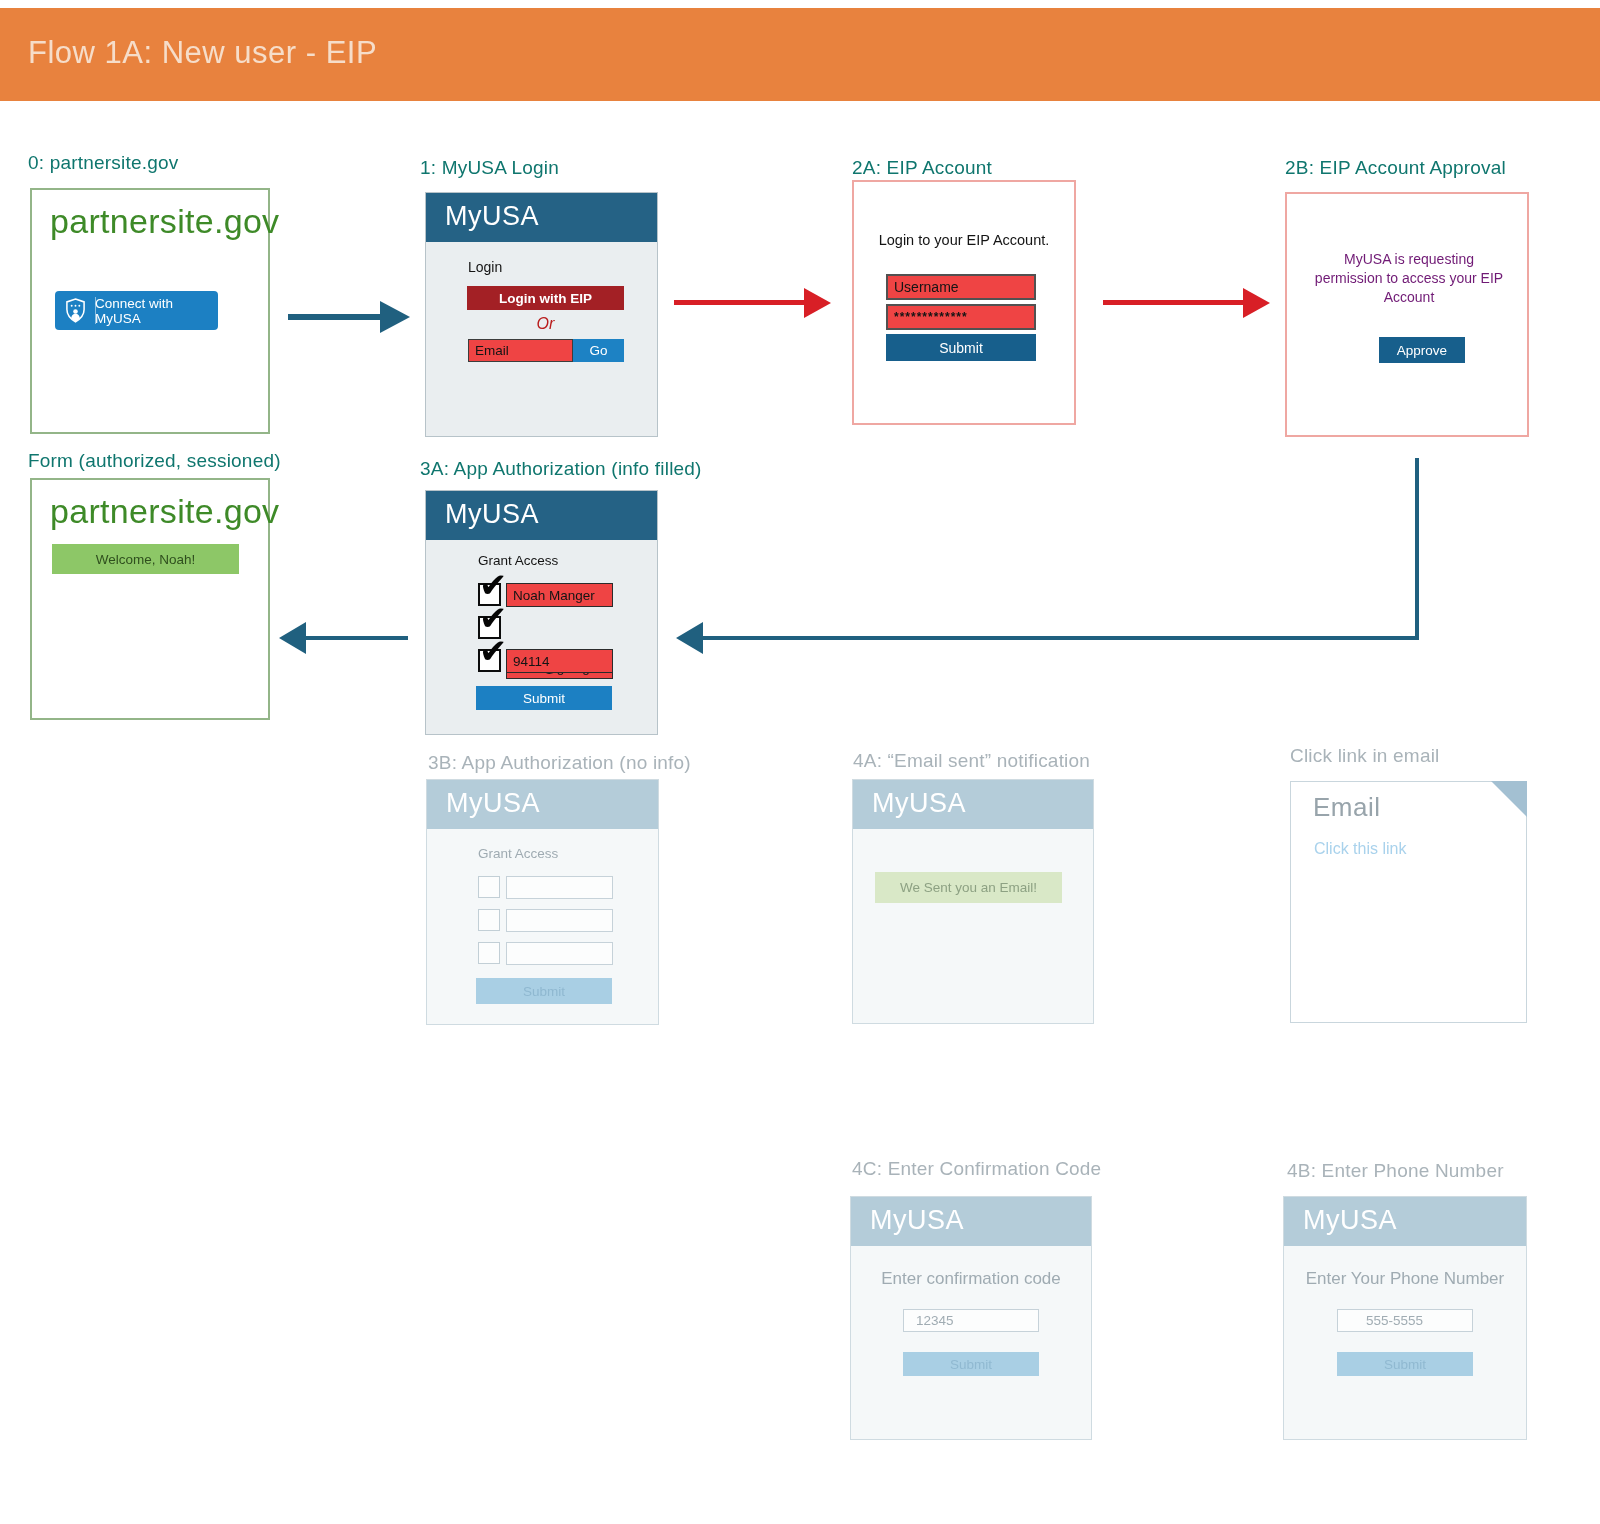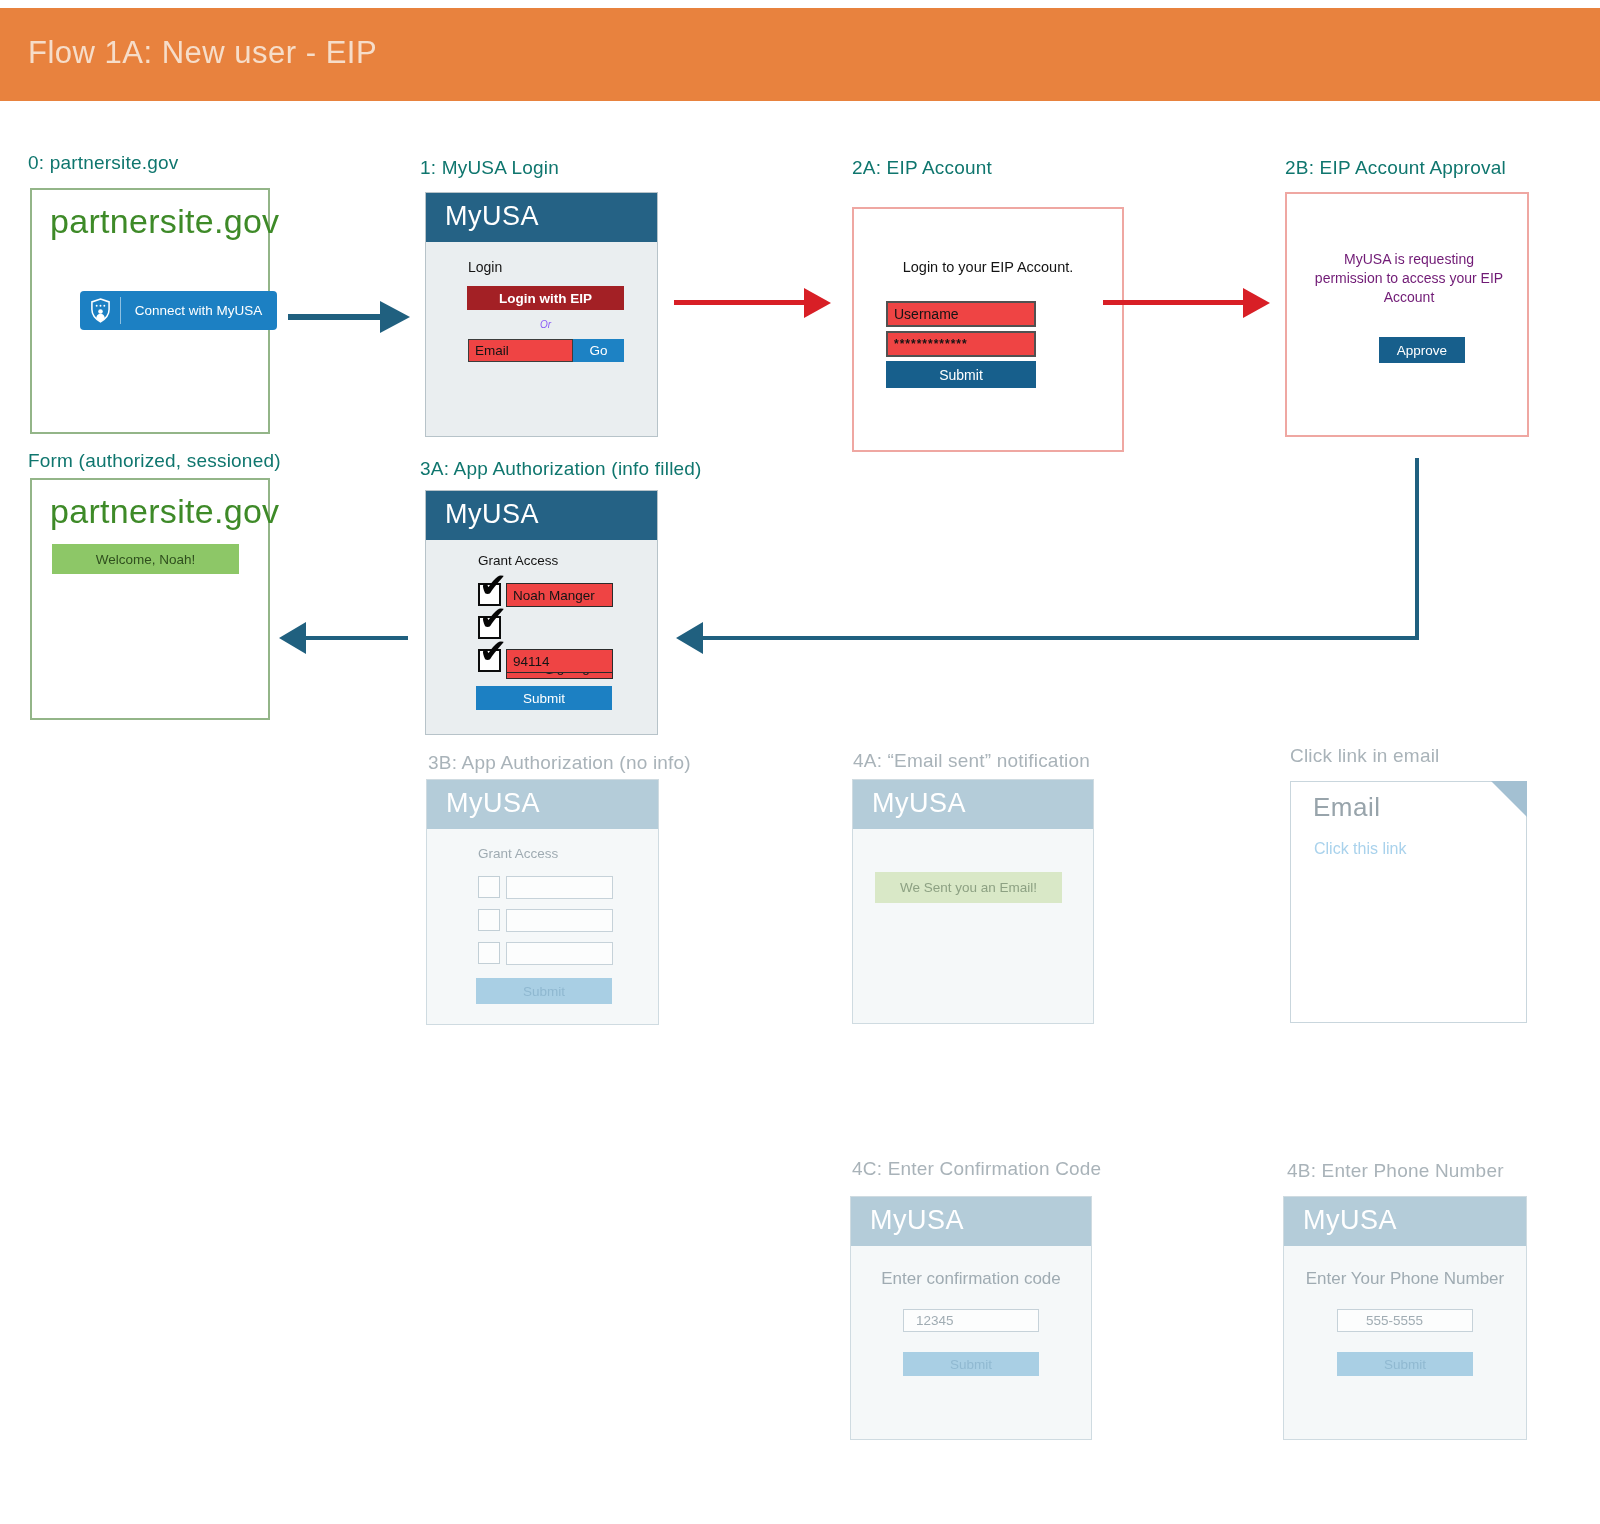--- a/index.html
+++ b/index.html
@@ -37,21 +37,21 @@
 
 <div class="canvas">
 
   <div class="banner">
     <div class="title">Flow 1A: New user - EIP</div>
   </div>
 
   <div class="lbl" style="left:28px;top:152px;">0: partnersite.gov</div>
   <div class="wirebox b-green" style="left:30px;top:188px;width:240px;height:246px;">
     <div class="sitename">partnersite.gov</div>
-    <div class="btn" style="left:23px;top:101px;width:197px;height:39px;background:#1c80c3;border-radius:4px;padding-left:40px;margin-left:25px;">
+    <div class="btn" style="left:23px;top:101px;width:163px;height:39px;background:#1c80c3;border-radius:4px;padding-left:40px;">
       <span style="position:absolute;left:0;top:0;width:40px;height:39px;display:flex;align-items:center;justify-content:center;">
         <svg width="21" height="25" viewBox="0 0 22 26">
           <path d="M11 1 L20 4 L20 12 C20 18 16 22 11 25 C6 22 2 18 2 12 L2 4 Z" fill="none" stroke="#ffffff" stroke-width="1.6"></path>
           <circle cx="7" cy="8" r="1" fill="#fff"></circle>
             <circle cx="11" cy="8" r="1" fill="#fff"></circle>
             <circle cx="15" cy="8" r="1" fill="#fff"></circle>
           <circle cx="11" cy="14" r="2.4" fill="#fff"></circle>
           <path d="M6.5 21 C7 17.5 9 16.5 11 16.5 C13 16.5 15 17.5 15.5 21 C14 22.6 12.5 23.6 11 24.4 C9.5 23.6 8 22.6 6.5 21 Z" fill="#fff"></path>
         </svg>
       </span>
@@ -63,30 +63,30 @@
   <div class="hline" style="left:288px;top:314px;width:92px;height:6px;background:#20607f;"></div>
   <div class="tri-r" style="left:380px;top:301px;"></div>
 
   <div class="lbl" style="left:420px;top:157px;">1: MyUSA Login</div>
   <div class="wirebox b-bluish" style="left:425px;top:192px;width:233px;height:245px;">
     <div class="myhead">
       <div class="t">MyUSA</div>
     </div>
     <div class="abs" style="left:42px;top:66px;font-size:14px;color:#141414;">Login</div>
     <div class="btn" style="left:41px;top:93px;width:157px;height:24px;background:#a32025;font-weight:bold;">Login with EIP</div>
-    <div class="abs centered" style="left:41px;top:122px;width:157px;height:18px;font-size:10px;color:#8b5cf6;font-style:italic;">Or</div>
+    <div class="abs centered" style="left:41px;top:122px;width:157px;height:18px;font-size:16px;color:#b91c1c;font-style:italic;">Or</div>
     <div class="field" style="left:42px;top:146px;width:105px;height:23px;border:1.5px solid #3c3c3c;">Email</div>
     <div class="btn" style="left:147px;top:146px;width:51px;height:23px;background:#1d82c4;">Go</div>
   </div>
 
   <div class="hline" style="left:674px;top:300px;width:130px;height:5px;background:#d81f26;"></div>
   <div class="tri-r red" style="left:804px;top:288px;"></div>
 
   <div class="lbl" style="left:852px;top:157px;">2A: EIP Account</div>
-  <div class="wirebox b-red" style="left:852px;top:207px;width:272px;height:245px;">
+  <div class="wirebox b-red" style="left:852px;top:180px;width:224px;height:245px;">
     <div class="abs centered" style="left:0;top:50px;width:100%;font-size:14.5px;color:#141414;">Login to your EIP Account.</div>
     <div class="field" style="left:32px;top:92px;width:150px;height:26px;border:2px solid #515151;font-size:14px;">Username</div>
     <div class="field" style="left:32px;top:122px;width:150px;height:26px;border:2px solid #515151;font-size:12px;font-weight:bold;letter-spacing:1px;">*************</div>
     <div class="btn" style="left:32px;top:152px;width:150px;height:27px;background:#175f8c;font-size:14px;">Submit</div>
   </div>
 
   <div class="hline" style="left:1103px;top:300px;width:140px;height:5px;background:#d81f26;"></div>
   <div class="tri-r red" style="left:1243px;top:288px;"></div>
 
   <div class="lbl" style="left:1285px;top:157px;">2B: EIP Account Approval</div>

